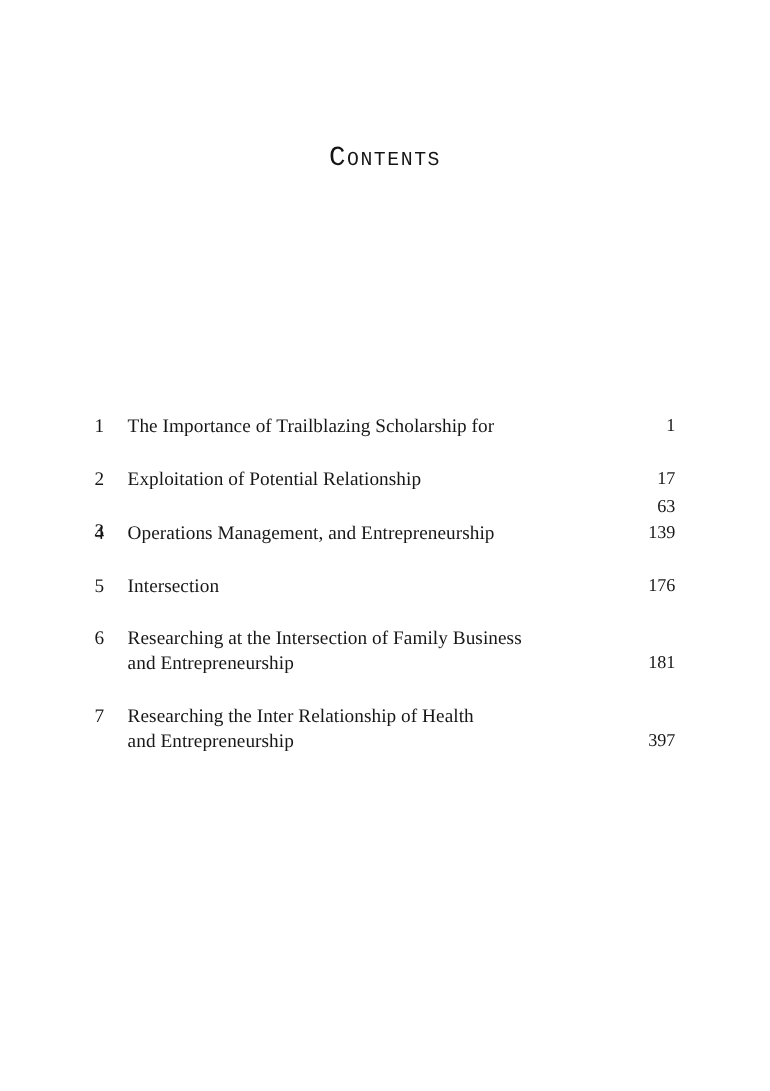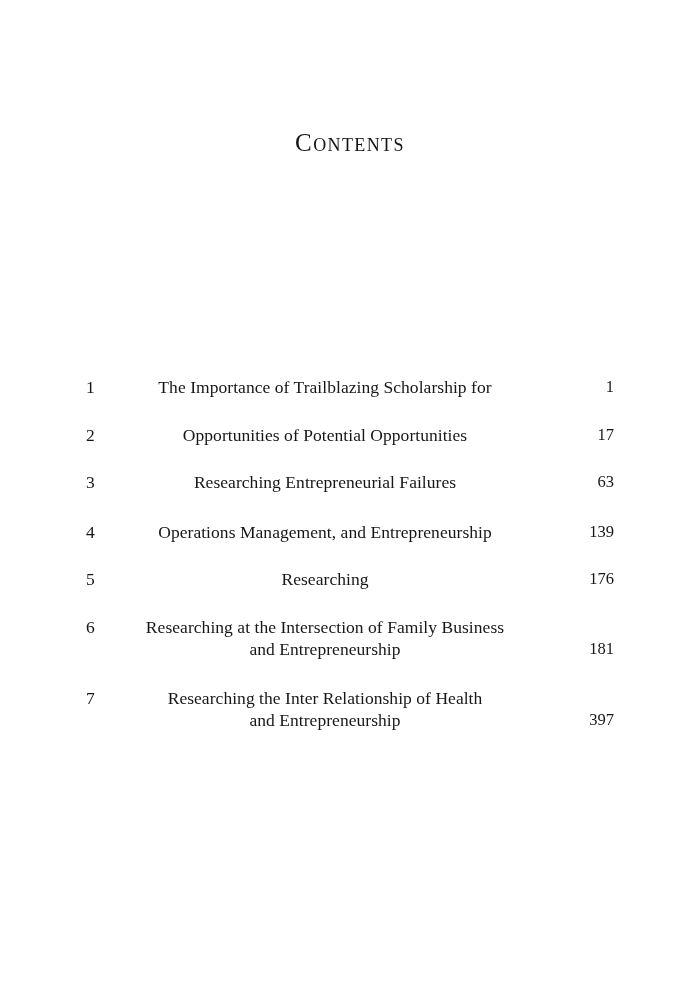--- a/index.html
+++ b/index.html
@@ -24,21 +24,21 @@
     background: #ffffff;
   }
 
   
   .toc-title {
     position: absolute;
     top: 129px;
     left: 0;
     width: 700px;
     text-align: center;
-    font-family: Liberation Serif, serif;
+    font-family: Liberation Mono, monospace;
     font-size: 25px;
     font-variant: small-caps;
     letter-spacing: 1.4px;
     color: #151515;
     white-space: nowrap;
   }
 
   
   .toc-list {
     position: absolute;
@@ -67,21 +67,20 @@
     margin-left: 30px;
     margin-right: 80px;
   }
 
   .toc-entry .line {
     font-size: 17.5px;
     line-height: 22.5px;
     color: #171717;
     white-space: nowrap;
     letter-spacing: 0.05px;
-    text-align: center;
   }
 
   .toc-entry .page-num {
     position: absolute;
     right: 0;
     bottom: 0;
     font-size: 16.5px;
     line-height: 22.5px;
     text-align: right;
     color: #171717;
@@ -109,45 +108,42 @@
       <span class="num">1</span>
       <div class="lines">
         <div class="line">The Importance of Trailblazing Scholarship for</div>
       </div>
       <span class="page-num">1</span>
     </div>
 
     <div class="toc-entry e2">
       <span class="num">2</span>
       <div class="lines">
-        <div class="line">Opportunities of Potential Opportunities</div>
+        <div class="line">Exploitation of Potential Relationship</div>
       </div>
       <span class="page-num">17</span>
     </div>
 
     <div class="toc-entry e3">
       <span class="num">3</span>
-      <div class="lines">
-        <div class="line">Researching Entrepreneurial Failures</div>
-      </div>
       <span class="page-num">63</span>
     </div>
 
     <div class="toc-entry e4">
       <span class="num">4</span>
       <div class="lines">
         <div class="line">Operations Management, and Entrepreneurship</div>
       </div>
       <span class="page-num">139</span>
     </div>
 
     <div class="toc-entry e5">
       <span class="num">5</span>
       <div class="lines">
-        <div class="line">Researching</div>
+        <div class="line">Intersection</div>
       </div>
       <span class="page-num">176</span>
     </div>
 
     <div class="toc-entry e6">
       <span class="num">6</span>
       <div class="lines">
         <div class="line">Researching at the Intersection of Family Business</div>
         <div class="line">and Entrepreneurship</div>
       </div>

